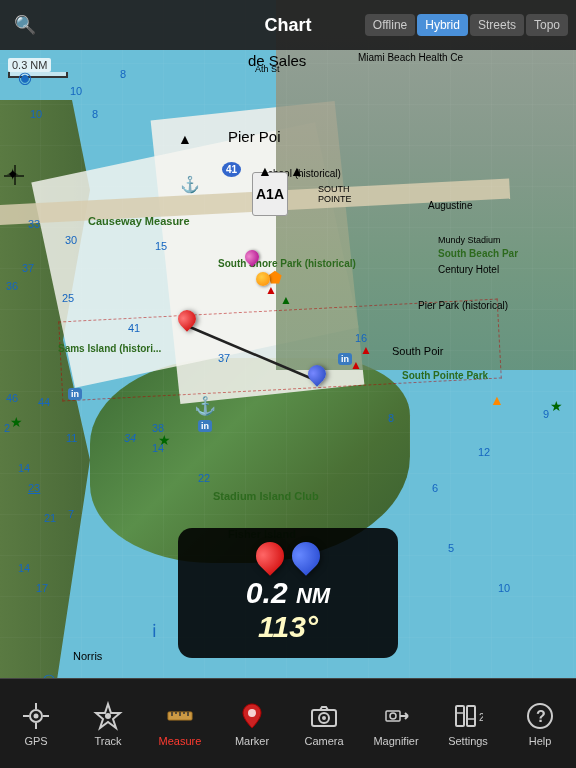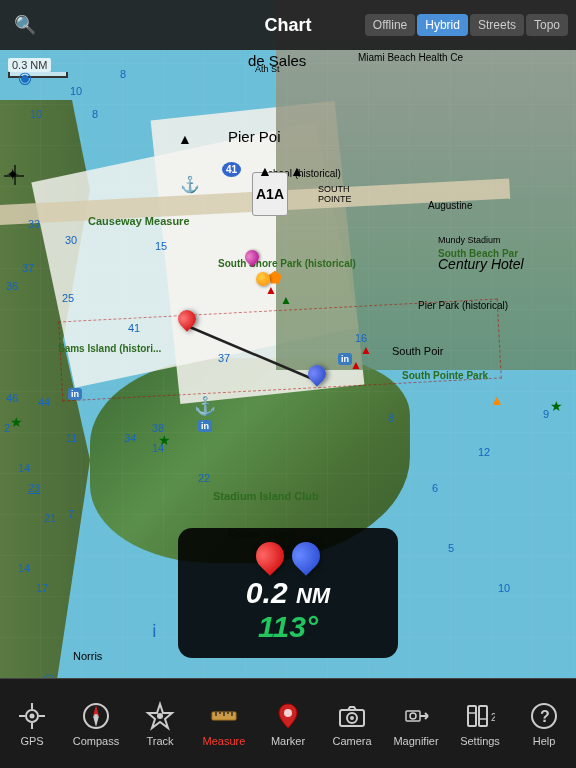--- a/index.html
+++ b/index.html
@@ -127,21 +127,21 @@
       color: #fff;
       font-size: 30px;
       font-weight: 700;
       font-style: italic;
     }
     .measure-distance .nm {
       font-size: 22px;
       font-weight: 600;
     }
     .measure-bearing {
-      color: #22c55e;
+      color: #fef9c3;
       font-size: 30px;
       font-weight: 700;
       font-style: italic;
     }
 
     
     #toolbar {
       position: absolute;
       bottom: 0; left: 0; right: 0;
       height: 90px;
@@ -430,21 +430,21 @@
   <span class="map-label" style="top:128px;left:228px;">Pier Poi</span>
   <span class="map-label" style="top:52px;left:358px;font-size:10px;">Miami Beach Health Ce</span>
   <span class="map-label" style="top:168px;left:268px;font-size:10px;">chool (historical)</span>
   <span class="map-label" style="top:184px;left:318px;font-size:9px;">SOUTH<br>POINTE</span>
   <span class="map-label" style="top:200px;left:428px;font-size:10px;">Augustine</span>
   <span class="map-label green" style="top:215px;left:88px;font-size:11px;">Causeway Measure</span>
   <span class="map-label green" style="top:258px;left:218px;font-size:10px;">South Shore Park (historical)</span>
   <span class="map-label green" style="top:343px;left:58px;font-size:10px;">Sams Island (histori...</span>
   <span class="map-label" style="top:345px;left:392px;font-size:11px;">South Poir</span>
   <span class="map-label" style="top:300px;left:418px;font-size:10px;">Pier Park (historical)</span>
-  <span class="map-label" style="top:256px;left:438px;font-size:14px;font-style:italic;">Century Hotel</span>
+  <span class="map-label" style="top:264px;left:438px;font-size:10px;">Century Hotel</span>
   <span class="map-label green" style="top:370px;left:402px;font-size:10px;">South Pointe Park</span>
   <span class="map-label" style="top:235px;left:438px;font-size:9px;">Mundy Stadium</span>
   <span class="map-label green" style="top:248px;left:438px;font-size:10px;">South Beach Par</span>
   <span class="map-label green" style="top:490px;left:213px;font-size:11px;font-weight:600;">Stadium Island Club</span>
   <span class="map-label green" style="top:528px;left:228px;font-size:11px;font-weight:600;">Fisher Island</span>
   <span class="map-label" style="top:650px;left:73px;font-size:11px;">Norris</span>
 
   <div class="buoy-black" style="top:130px;left:178px;"></div>
   <div class="buoy-black" style="top:162px;left:258px;"></div>
   <div class="buoy-black" style="top:162px;left:290px;"></div>
@@ -535,31 +535,20 @@
         <line x1="15" y1="2" x2="15" y2="8" stroke="#ccc" stroke-width="2"></line>
         <line x1="15" y1="22" x2="15" y2="28" stroke="#ccc" stroke-width="2"></line>
         <line x1="2" y1="15" x2="8" y2="15" stroke="#ccc" stroke-width="2"></line>
         <line x1="22" y1="15" x2="28" y2="15" stroke="#ccc" stroke-width="2"></line>
         <circle cx="15" cy="15" r="2.5" fill="#ccc"></circle>
       </svg>
     </div>
     <span class="toolbar-label">GPS</span>
   </div>
 
-  <div class="toolbar-item">
-    <div class="toolbar-icon">
-      <svg width="30" height="30" viewBox="0 0 30 30">
-        <circle cx="15" cy="15" r="12" fill="none" stroke="#ccc" stroke-width="2"></circle>
-        <polygon points="15,4 12,15 15,14 18,15" fill="#cc2222"></polygon>
-        <polygon points="15,26 12,15 15,16 18,15" fill="#cccccc"></polygon>
-        <circle cx="15" cy="15" r="2" fill="#ccc"></circle>
-      </svg>
-    </div>
-    <span class="toolbar-label">Compass</span>
-  </div>
 
   <div class="toolbar-item">
     <div class="toolbar-icon">
       <svg width="30" height="30" viewBox="0 0 30 30">
         <polygon points="15,3 18,12 27,12 20,18 23,27 15,21 7,27 10,18 3,12 12,12" fill="none" stroke="#ccc" stroke-width="2"></polygon>
         <circle cx="15" cy="15" r="3" fill="#ccc"></circle>
       </svg>
     </div>
     <span class="toolbar-label">Track</span>
   </div>

